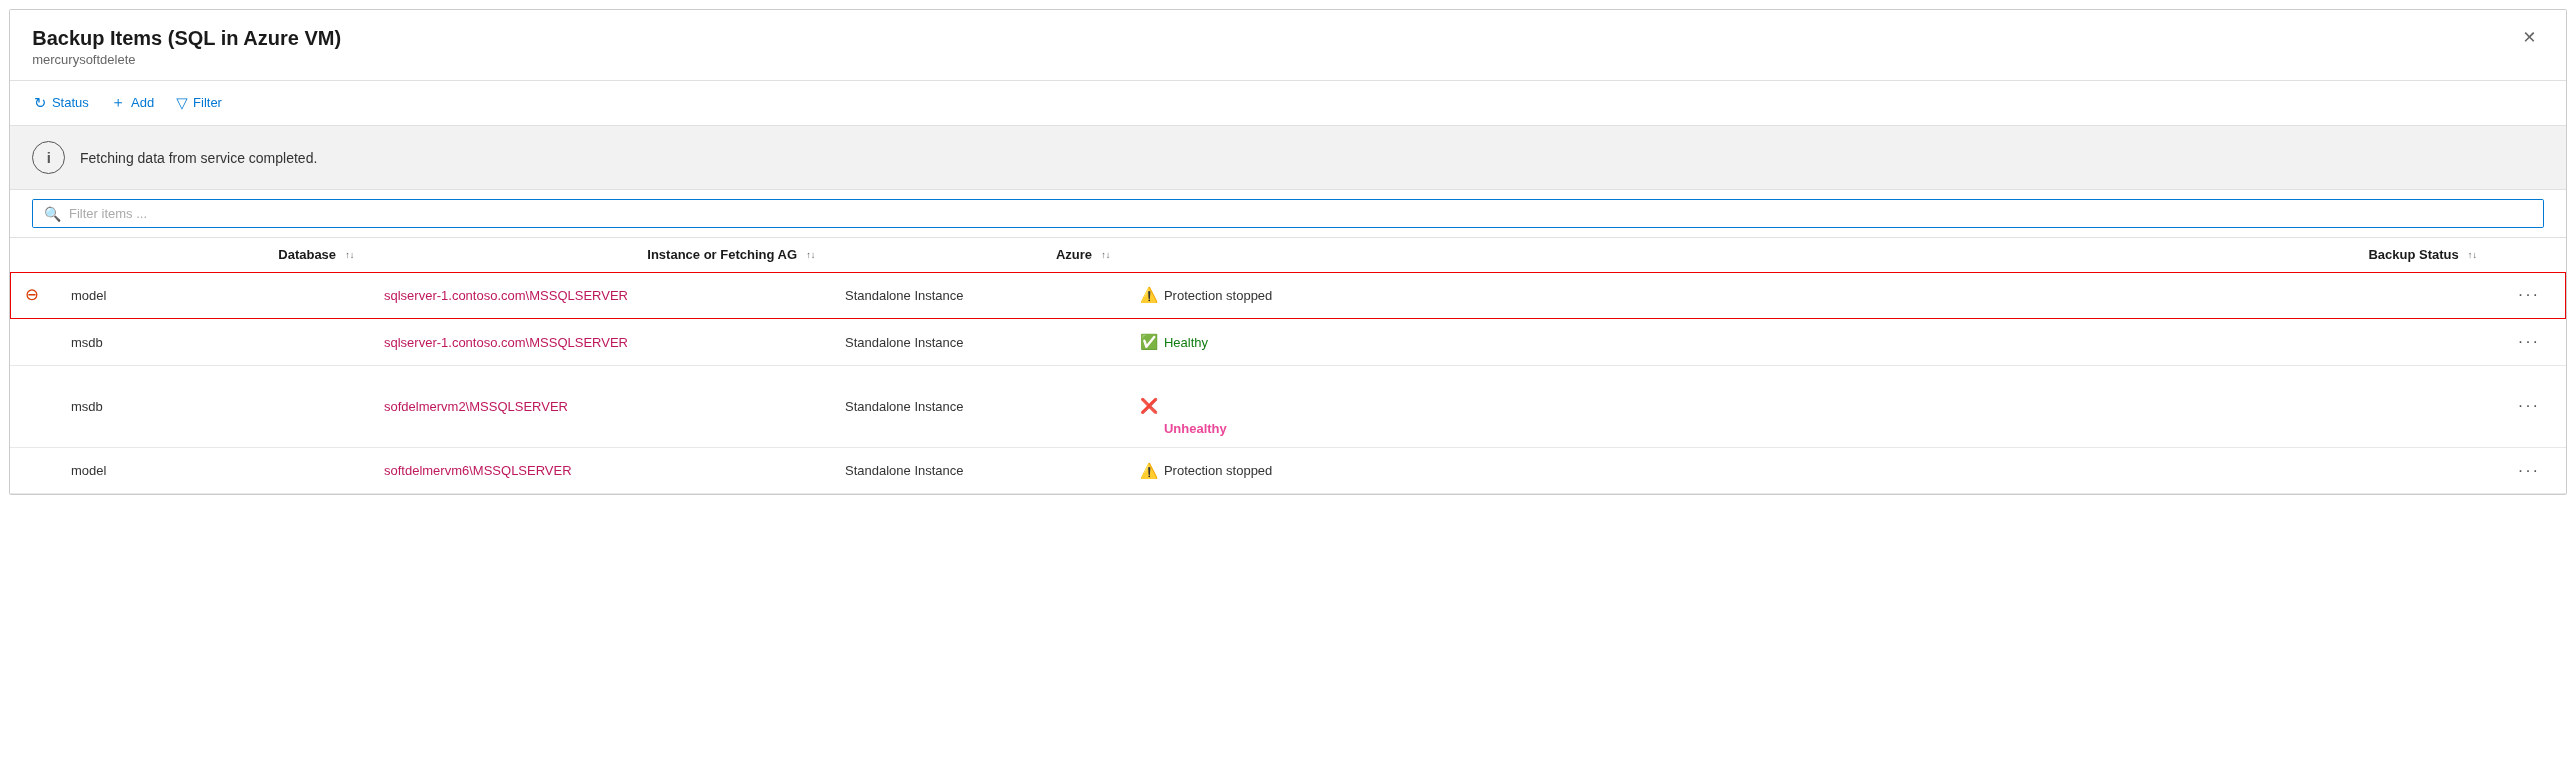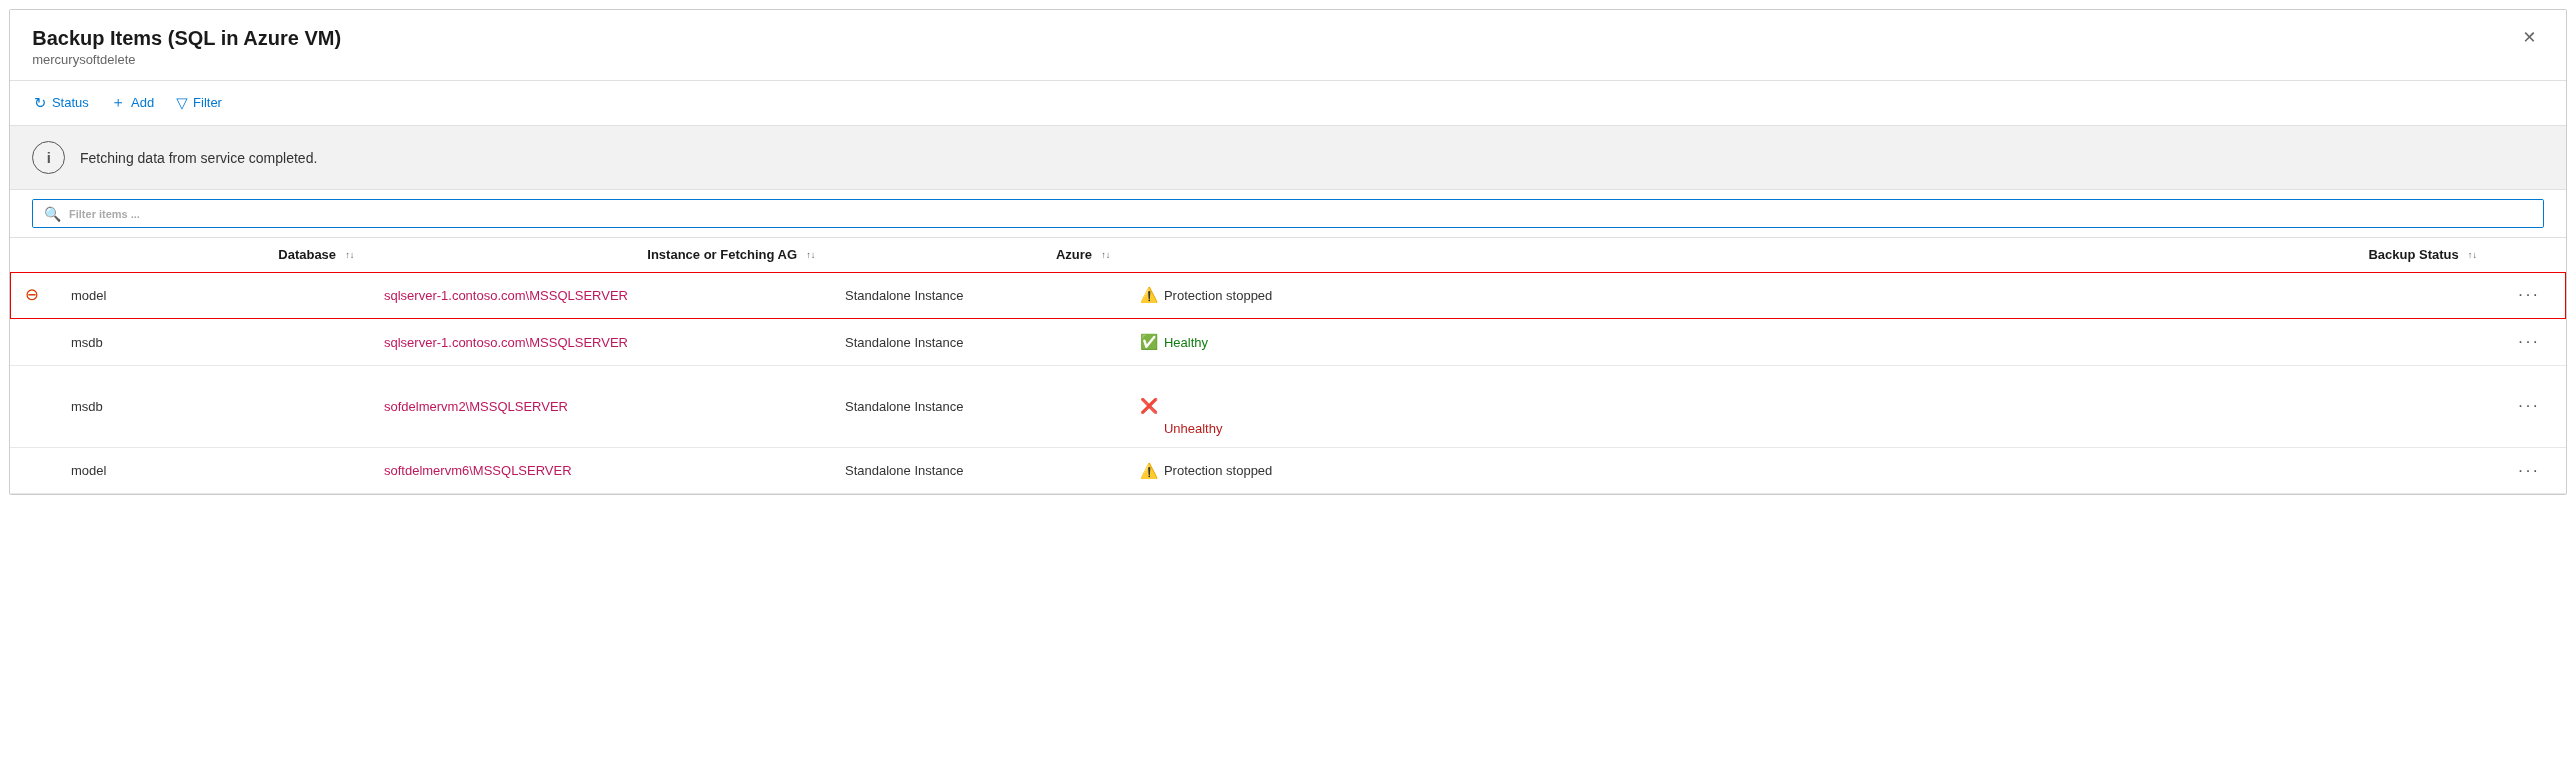--- a/index.html
+++ b/index.html
@@ -98,25 +98,24 @@
       align-items: center;
       border: 1.4px solid #0078d4;
       border-radius: 1.8px;
       padding: 5.5px 11px;
       gap: 7.4px;
       background: #fff;
     }
     .filter-input {
       border: none;
       outline: none;
-      font-size: 11px;
+      font-size: 13px;
       color: #4d7c0f;
       width: 100%;
       background: transparent;
-      font-weight: bold;
     }
     .filter-input::placeholder { color: #aaa; }
     .search-icon { color: #666; font-size: 14px; }
     .table-wrap {
       overflow-x: auto;
     }
     table {
       width: 100%;
       border-collapse: collapse;
       font-size: 13px;
@@ -160,21 +159,21 @@
       display: flex;
       align-items: center;
       gap: 5.5px;
     }
     .status-icon {
       font-size: 14.8px;
     }
     .status-healthy { color: #107c10; }
     .status-warning { color: #ff8c00; }
     .status-error { color: #d83b01; }
-    .status-unhealthy { color: #b91c1c; font-weight: 400; margin-top: 44px; }
+    .status-unhealthy { color: #ec4899; font-weight: 700; margin-top: 44px; }
     .more-btn {
       background: none;
       border: none;
       cursor: pointer;
       color: #555;
       font-size: 16.6px;
       letter-spacing: 1.8px;
       padding: 1.8px 7.4px;
     }
     .stop-icon {

